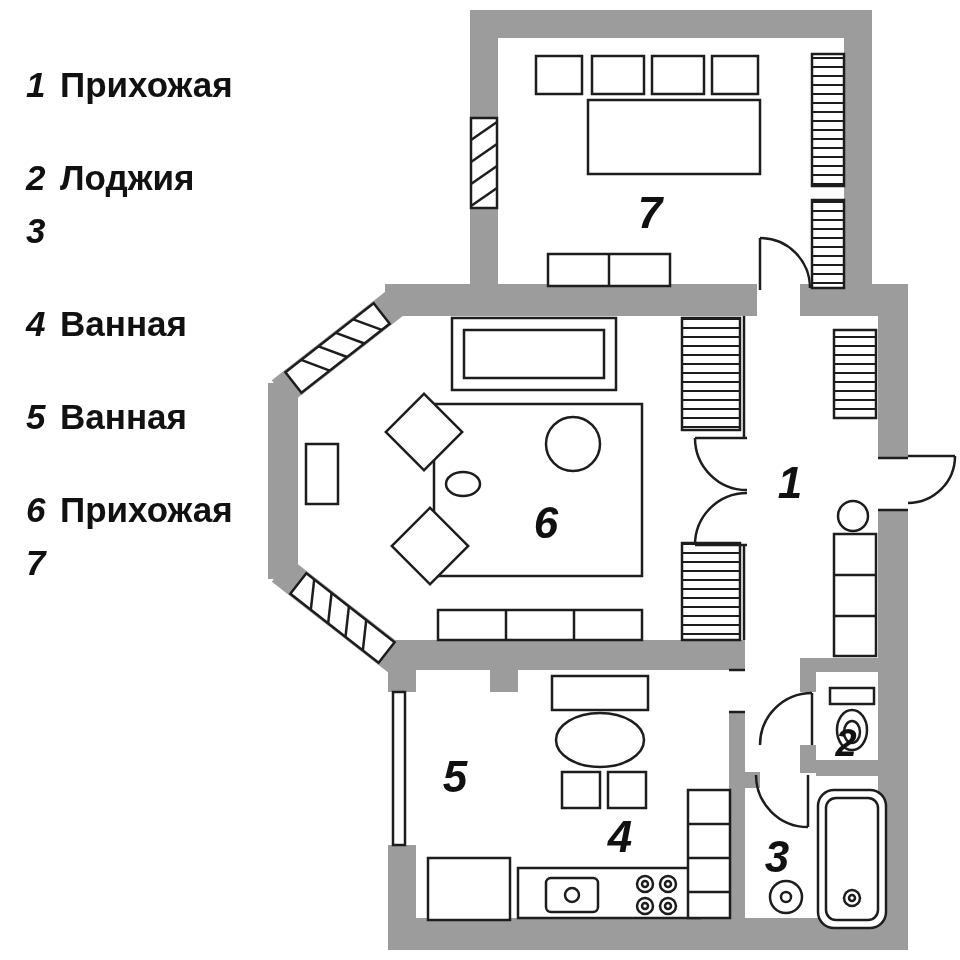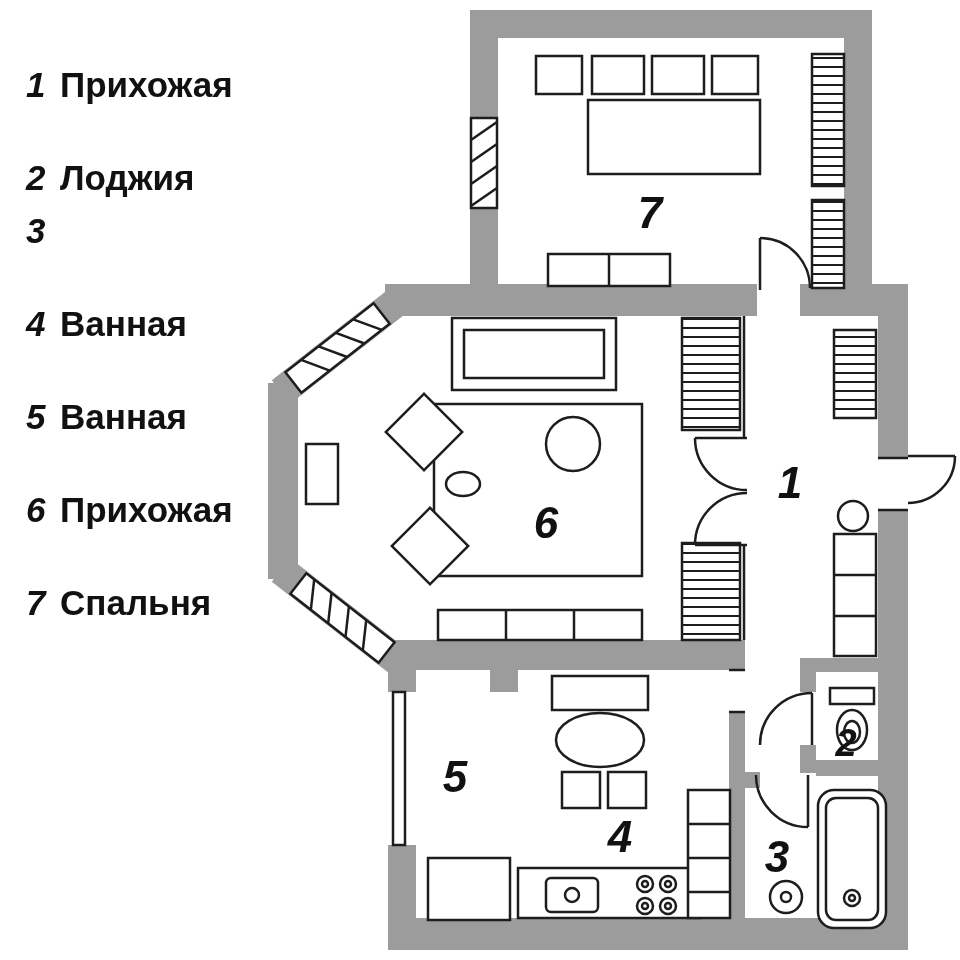--- a/index.html
+++ b/index.html
@@ -43,21 +43,20 @@
     <div class="legend-row">
       <span class="num">5</span>
       <span class="lab">Ванная</span>
     </div>
     <div class="legend-row">
       <span class="num">6</span>
       <span class="lab">Прихожая</span>
     </div>
     <div class="legend-row">
       <span class="num">7</span>
-      <span class="lab">Спальня</span>
     </div>
   </div>
 
   <svg width="960" height="960" viewBox="0 0 960 960">
     <defs>
       <pattern id="shelves" width="10" height="9" patternUnits="userSpaceOnUse">
         <rect width="10" height="9" fill="#ffffff"></rect>
         <line x1="0" y1="4" x2="10" y2="4" stroke="#1d1d1d" stroke-width="2"></line>
       </pattern>
     </defs>

